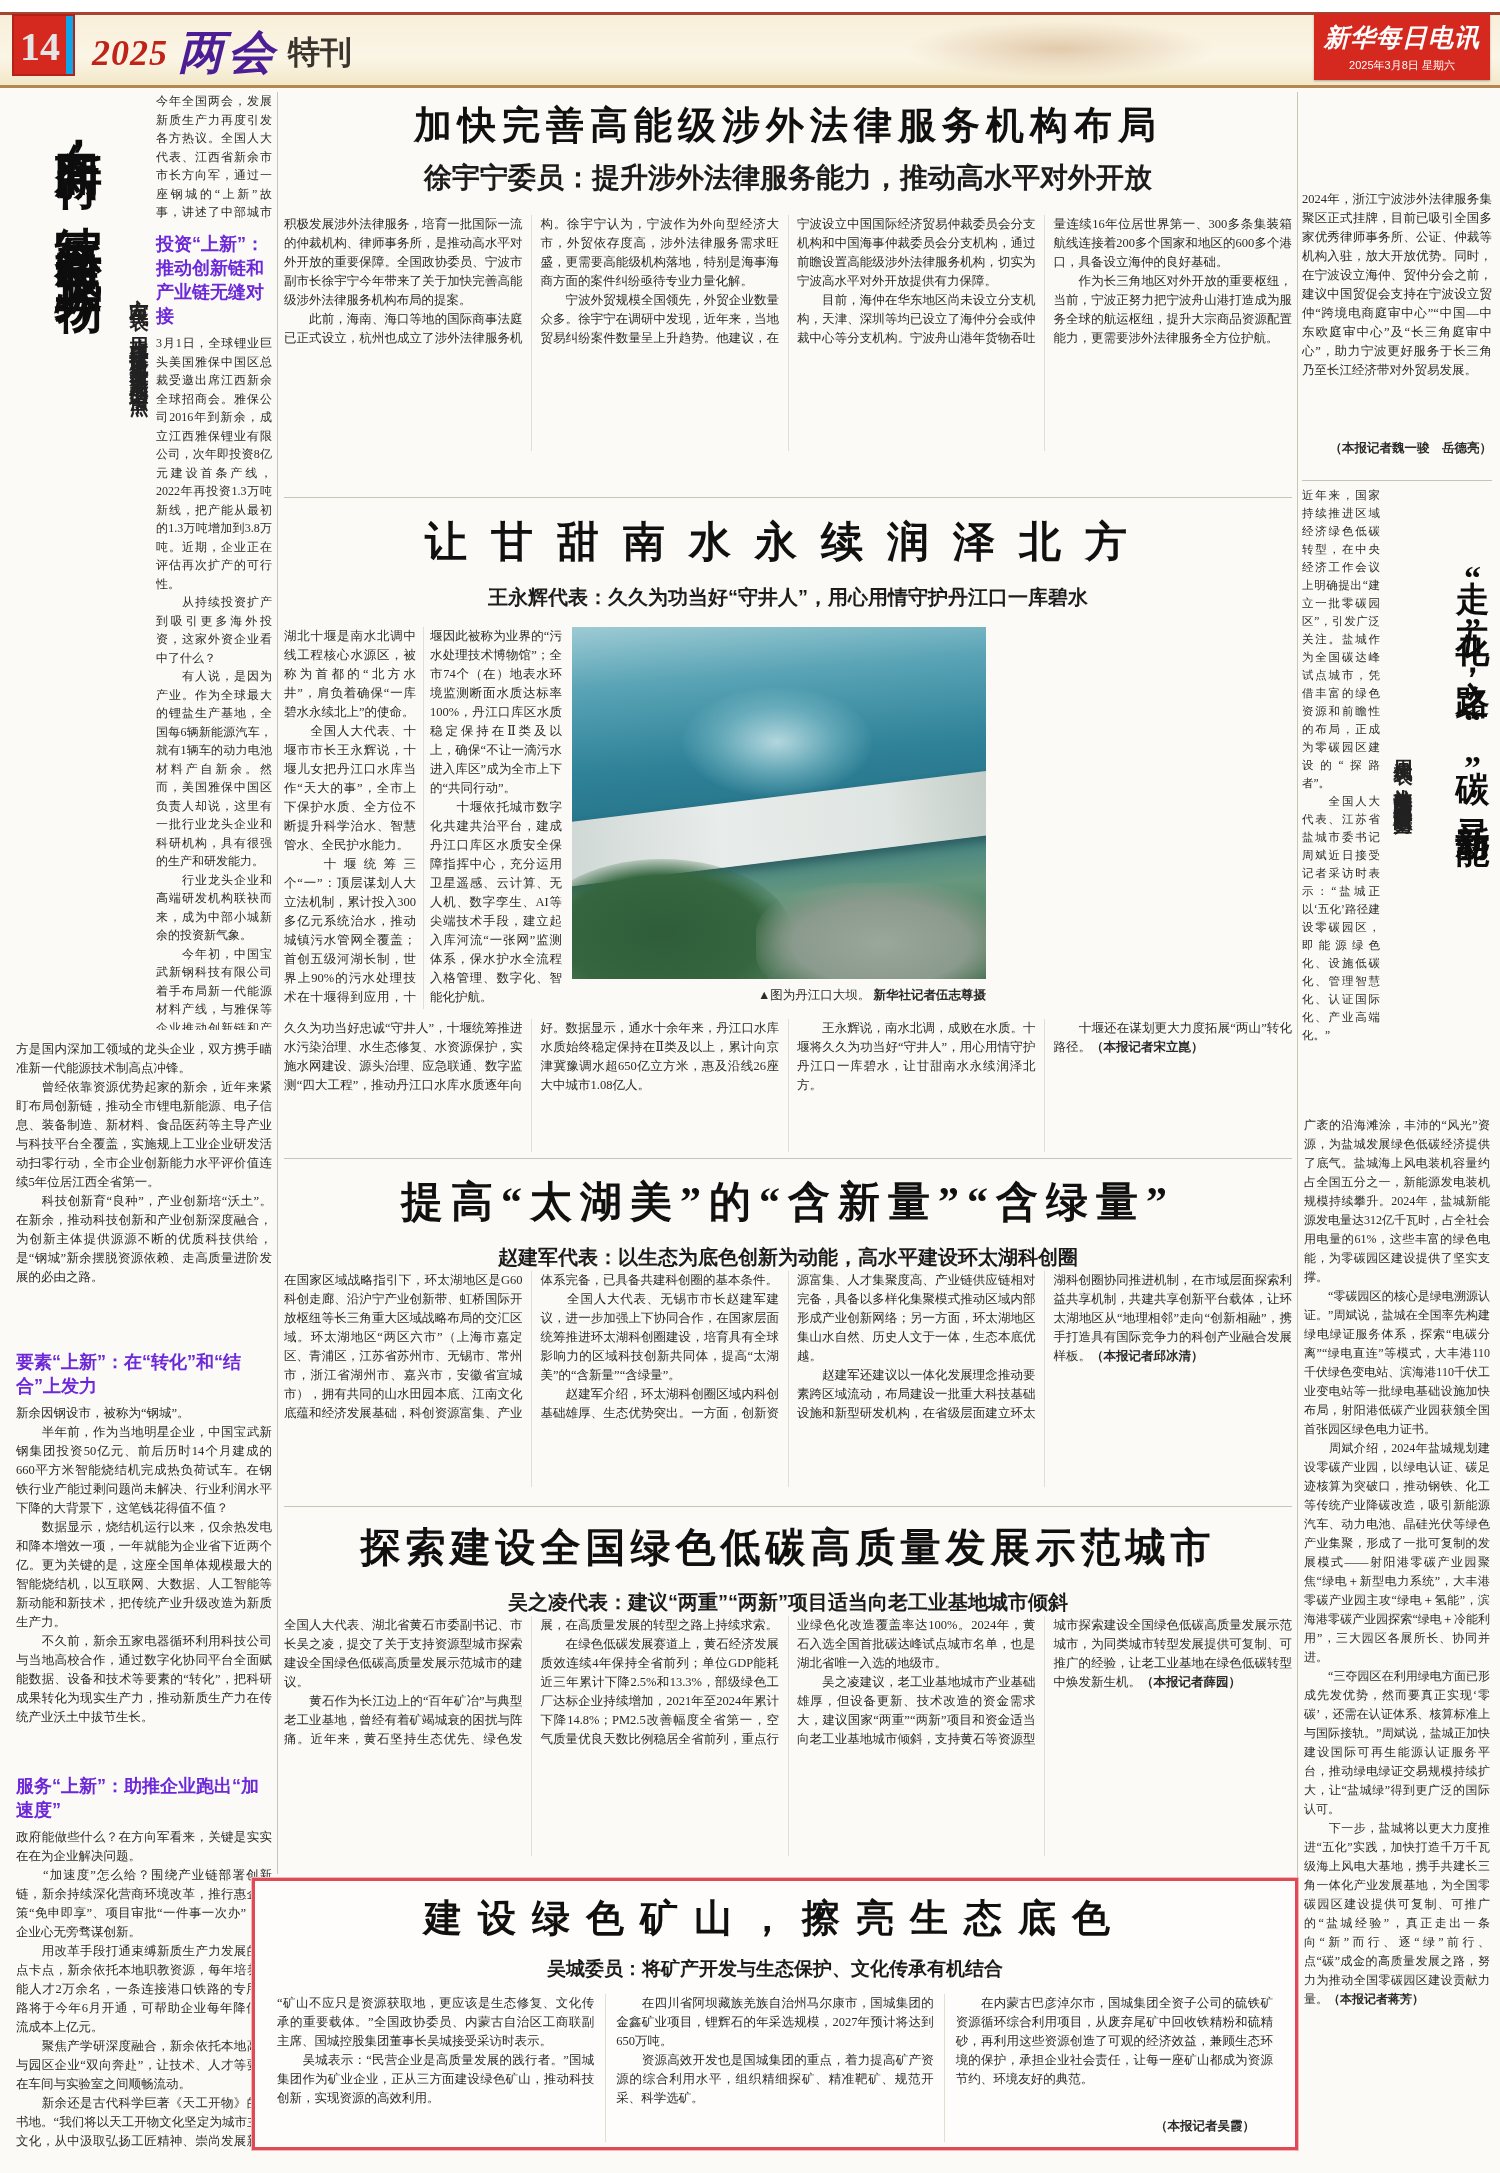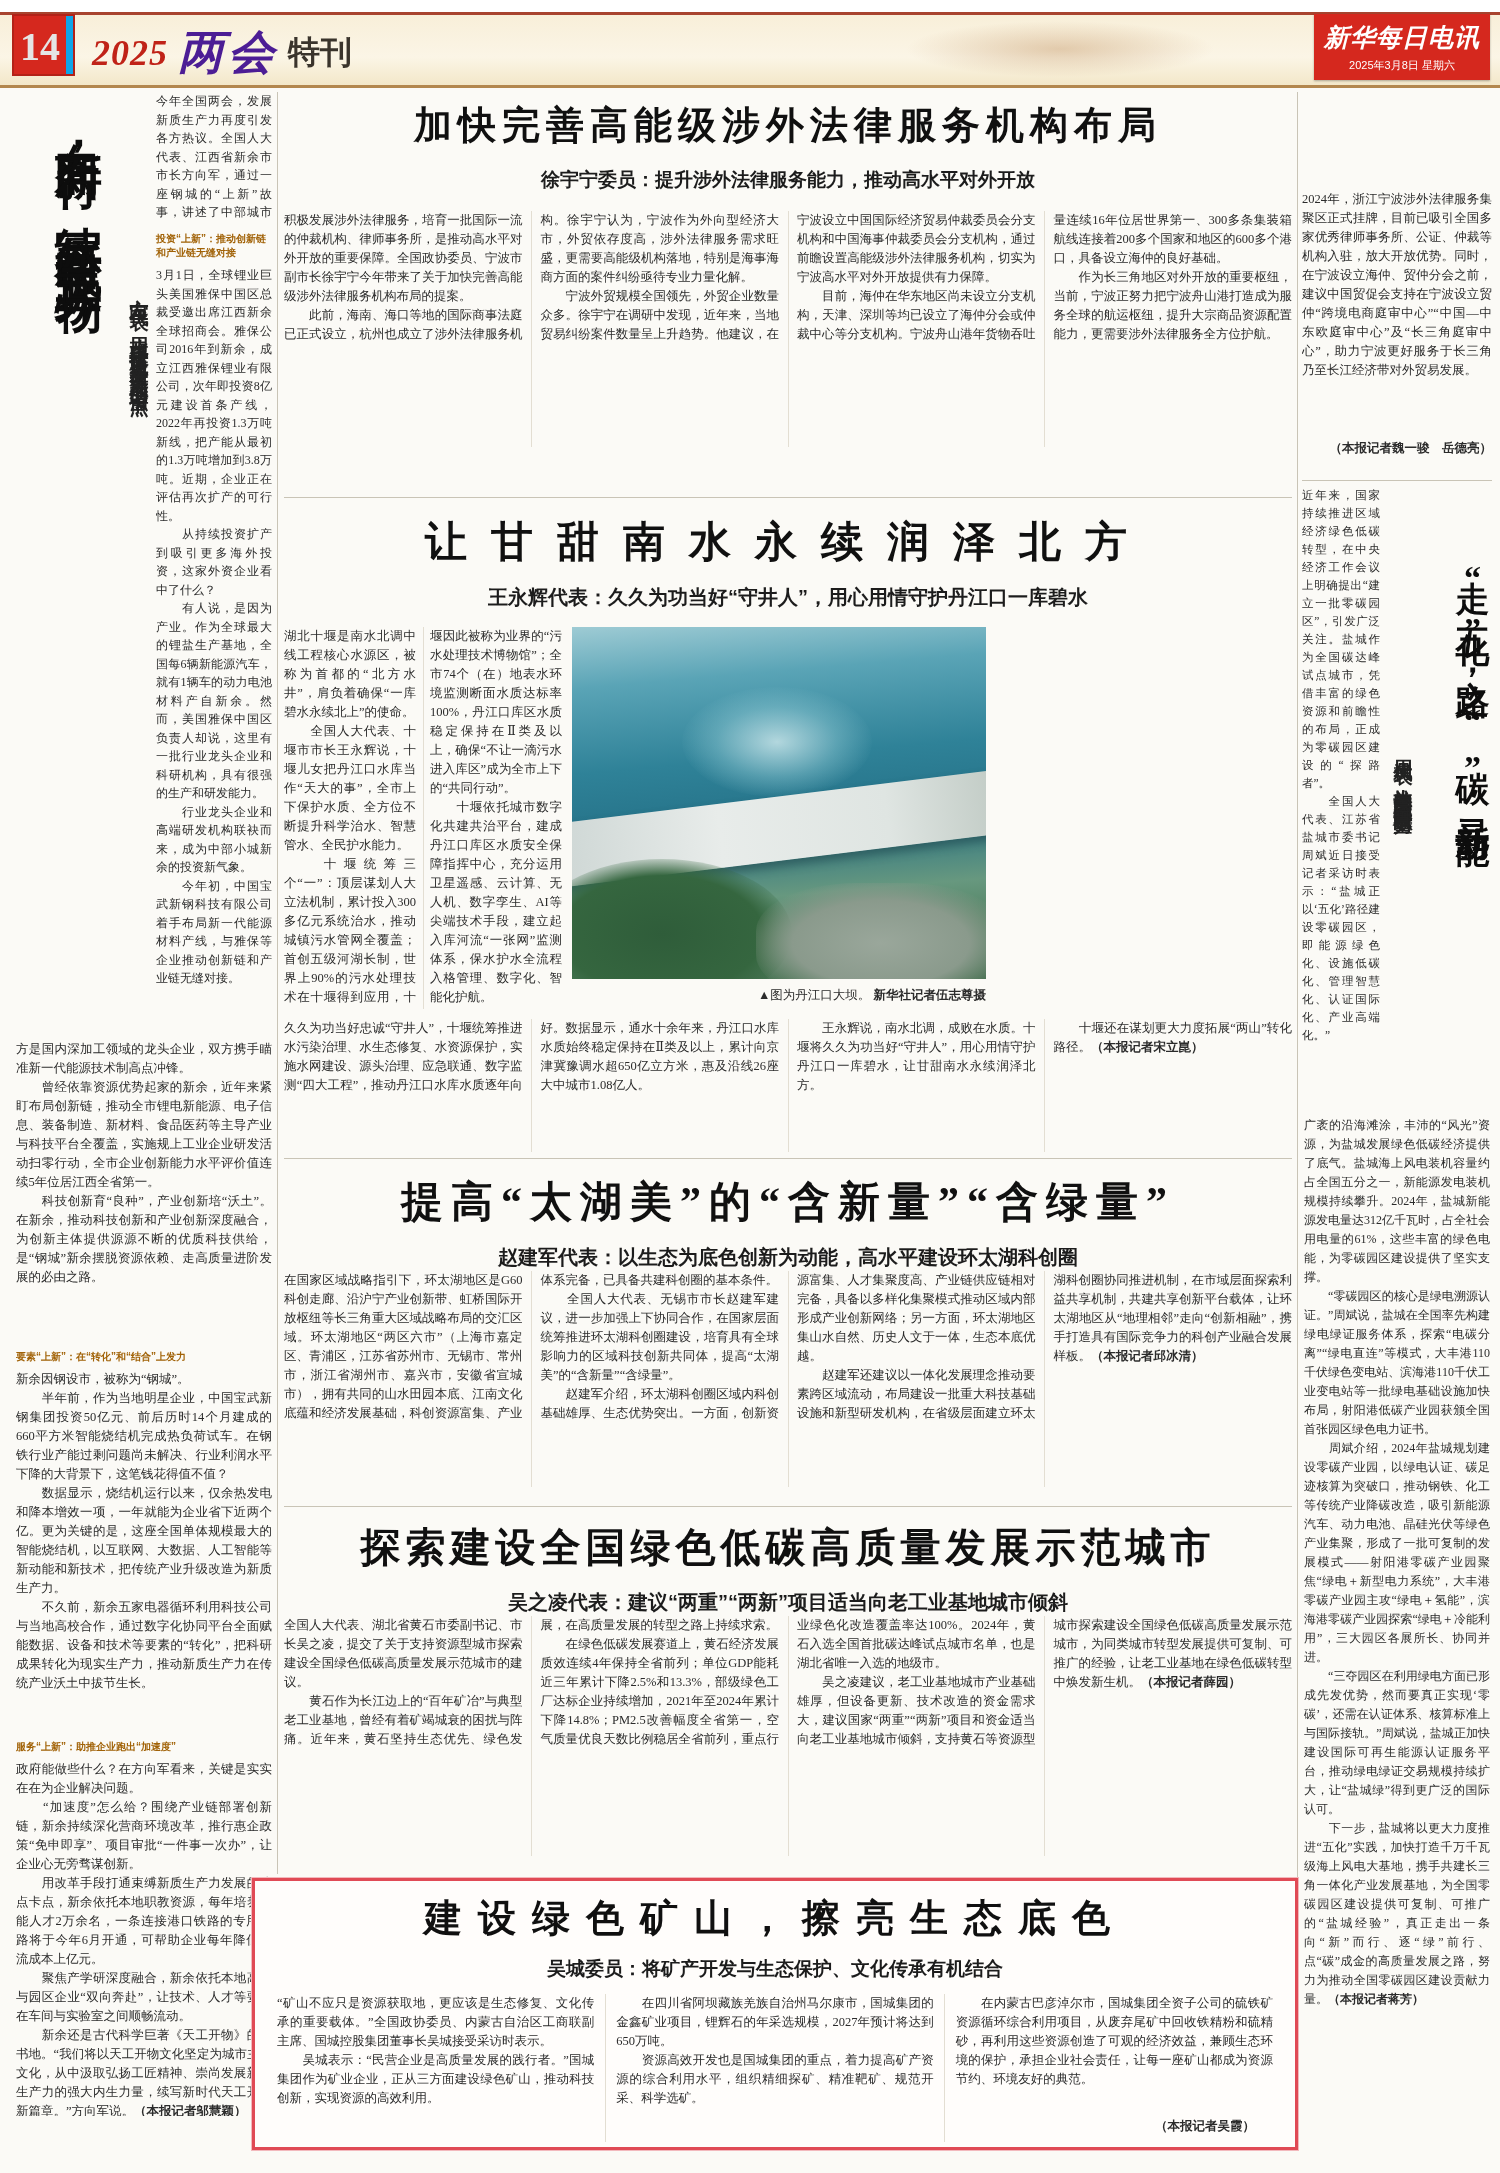--- a/index.html
+++ b/index.html
@@ -27,36 +27,36 @@
   .vline{position:absolute;width:1px;background:#c9c4b6;}
   .hline{position:absolute;height:1px;background:#c9c4b6;}
   .body-text{font-size:12.5px;line-height:19px;text-align:justify;white-space:pre-line;color:#2b2b2b;overflow:hidden;}
   .cols2{columns:2;column-gap:14px;column-rule:1px solid #e3ded2;}
   .cols3{columns:3;column-gap:22px;column-rule:1px solid #e3ded2;}
   .cols4{columns:4;column-gap:18px;column-rule:1px solid #e3ded2;}
   .byline{font-weight:bold;}
   .byline-right{text-align:right;font-size:12.5px;font-weight:bold;}
   .headline{font-weight:bold;color:#101010;text-align:center;font-family:"Liberation Serif","DejaVu Serif",serif;}
   .subhead{font-weight:bold;color:#1c1c1c;text-align:center;font-family:"Liberation Sans","DejaVu Sans",sans-serif;}
-  .sec-head{font-weight:bold;font-size:10px;color:#a16207;font-family:"Liberation Sans",sans-serif;margin:10px 0 6px 0;}
+  .sec-head{font-weight:bold;font-size:18px;color:#6d28d9;font-family:"Liberation Sans",sans-serif;margin:10px 0 6px 0;}
   .vert{writing-mode:vertical-rl;text-orientation:upright;}
   
   .left-story{position:absolute;left:16px;top:92px;width:256px;height:2056px;overflow:hidden;}
   .ls-top{display:flex;height:938px;overflow:hidden;}
   .ls-headline{width:88px;font-size:47px;font-weight:bold;letter-spacing:7px;line-height:1.08;
       padding-top:14px;color:#0d0d0d;}
   .ls-sub{width:46px;font-size:19px;font-weight:bold;letter-spacing:3px;line-height:1.2;
       padding-top:192px;font-family:"Liberation Sans",sans-serif;color:#222;}
   .ls-topcol{flex:1;padding-left:6px;}
   .ls-topcol .body-text{font-size:12px;line-height:18.5px;}
   .ls-bottom{margin-top:10px;}
   
   .story1{position:absolute;left:284px;top:92px;width:1008px;height:398px;overflow:hidden;}
   .story1 .headline{font-size:38px;letter-spacing:6px;margin-top:8px;}
-  .story1 .subhead{font-size:19px;margin-top:16px;}
+  .story1 .subhead{font-size:28px;margin-top:8px;}
   .story1-body{margin-top:18px;height:236px;}
   .story1-cont{position:absolute;left:1302px;top:190px;width:190px;height:292px;overflow:hidden;}
   .story2{position:absolute;left:284px;top:504px;width:1008px;height:648px;overflow:hidden;}
   .story2 .headline{font-size:42px;letter-spacing:24px;margin-top:10px;}
   .story2 .subhead{font-size:20px;margin-top:14px;}
   .s2-mid{display:flex;margin-top:16px;gap:10px;height:382px;}
   .s2-left{width:278px;}
   .s2-photo-wrap{width:414px;}
   .photo{width:414px;height:352px;position:relative;overflow:hidden;
       background:linear-gradient(175deg,#9ecbd4 0%,#5aa4b6 16%,#2f8298 38%,#27758b 52%,#3d7f83 62%,#67987f 74%,#51805f 86%,#3f6b4a 100%);}

